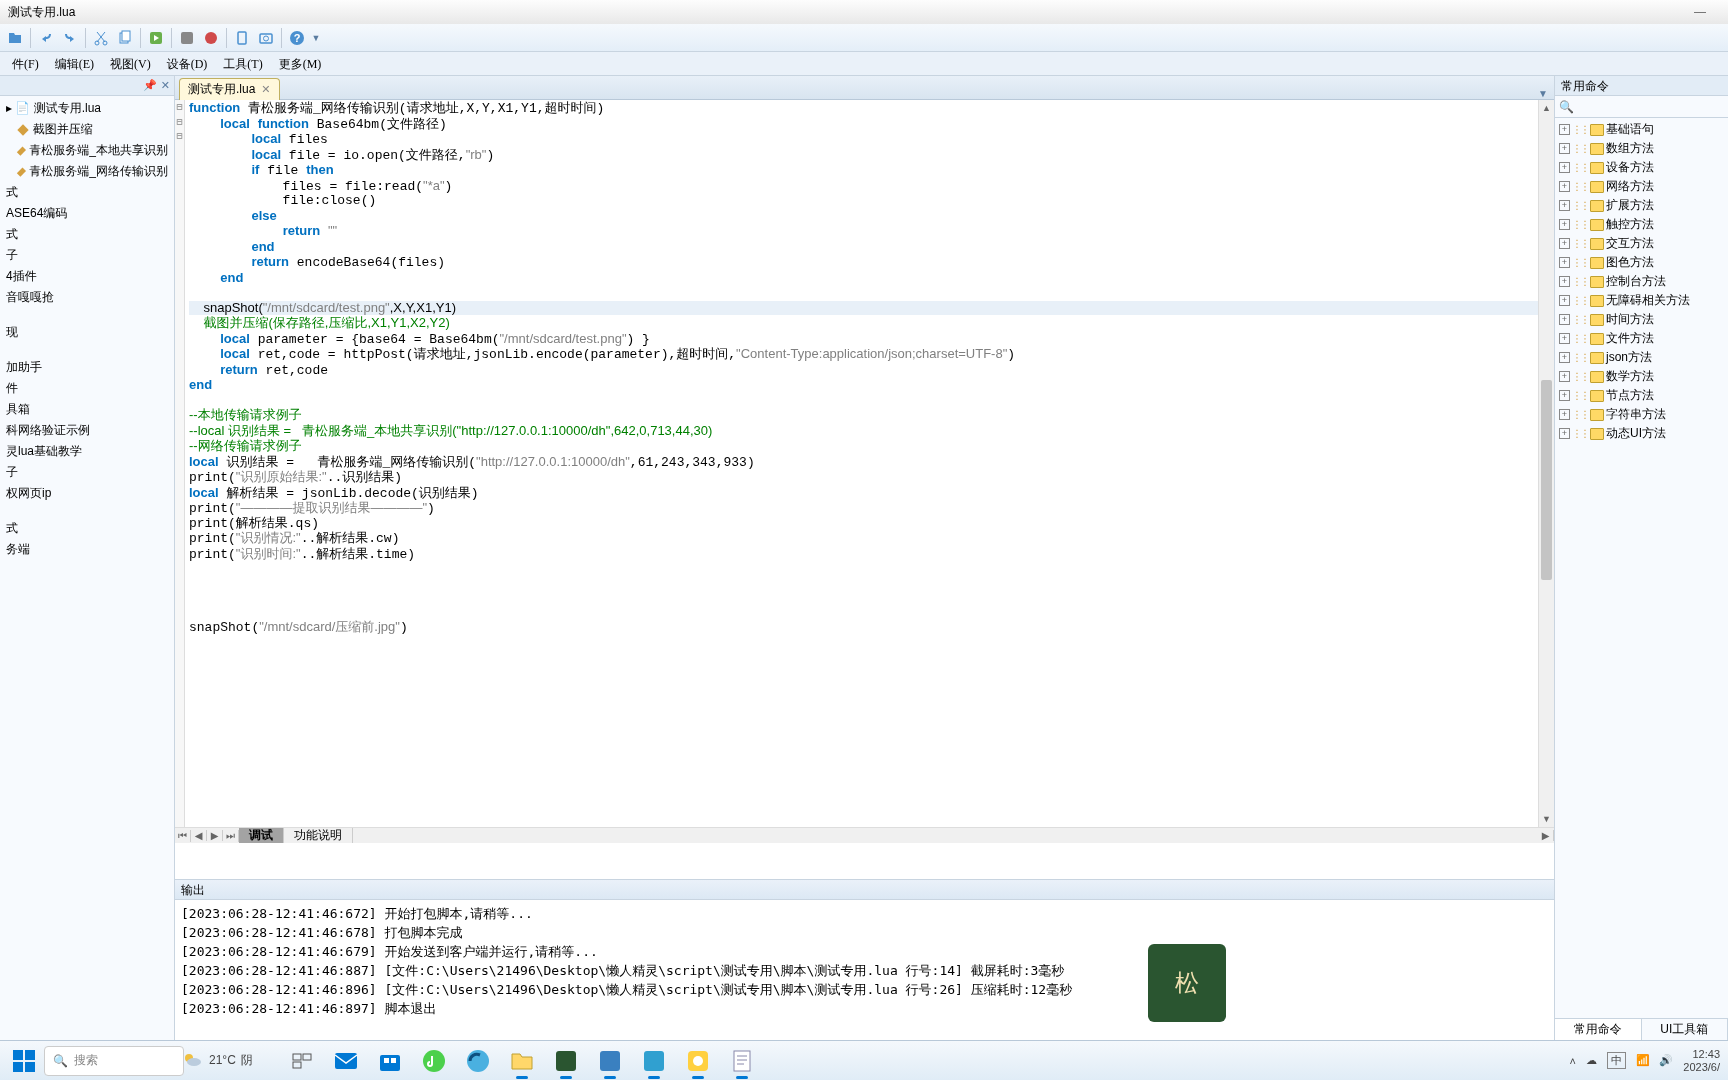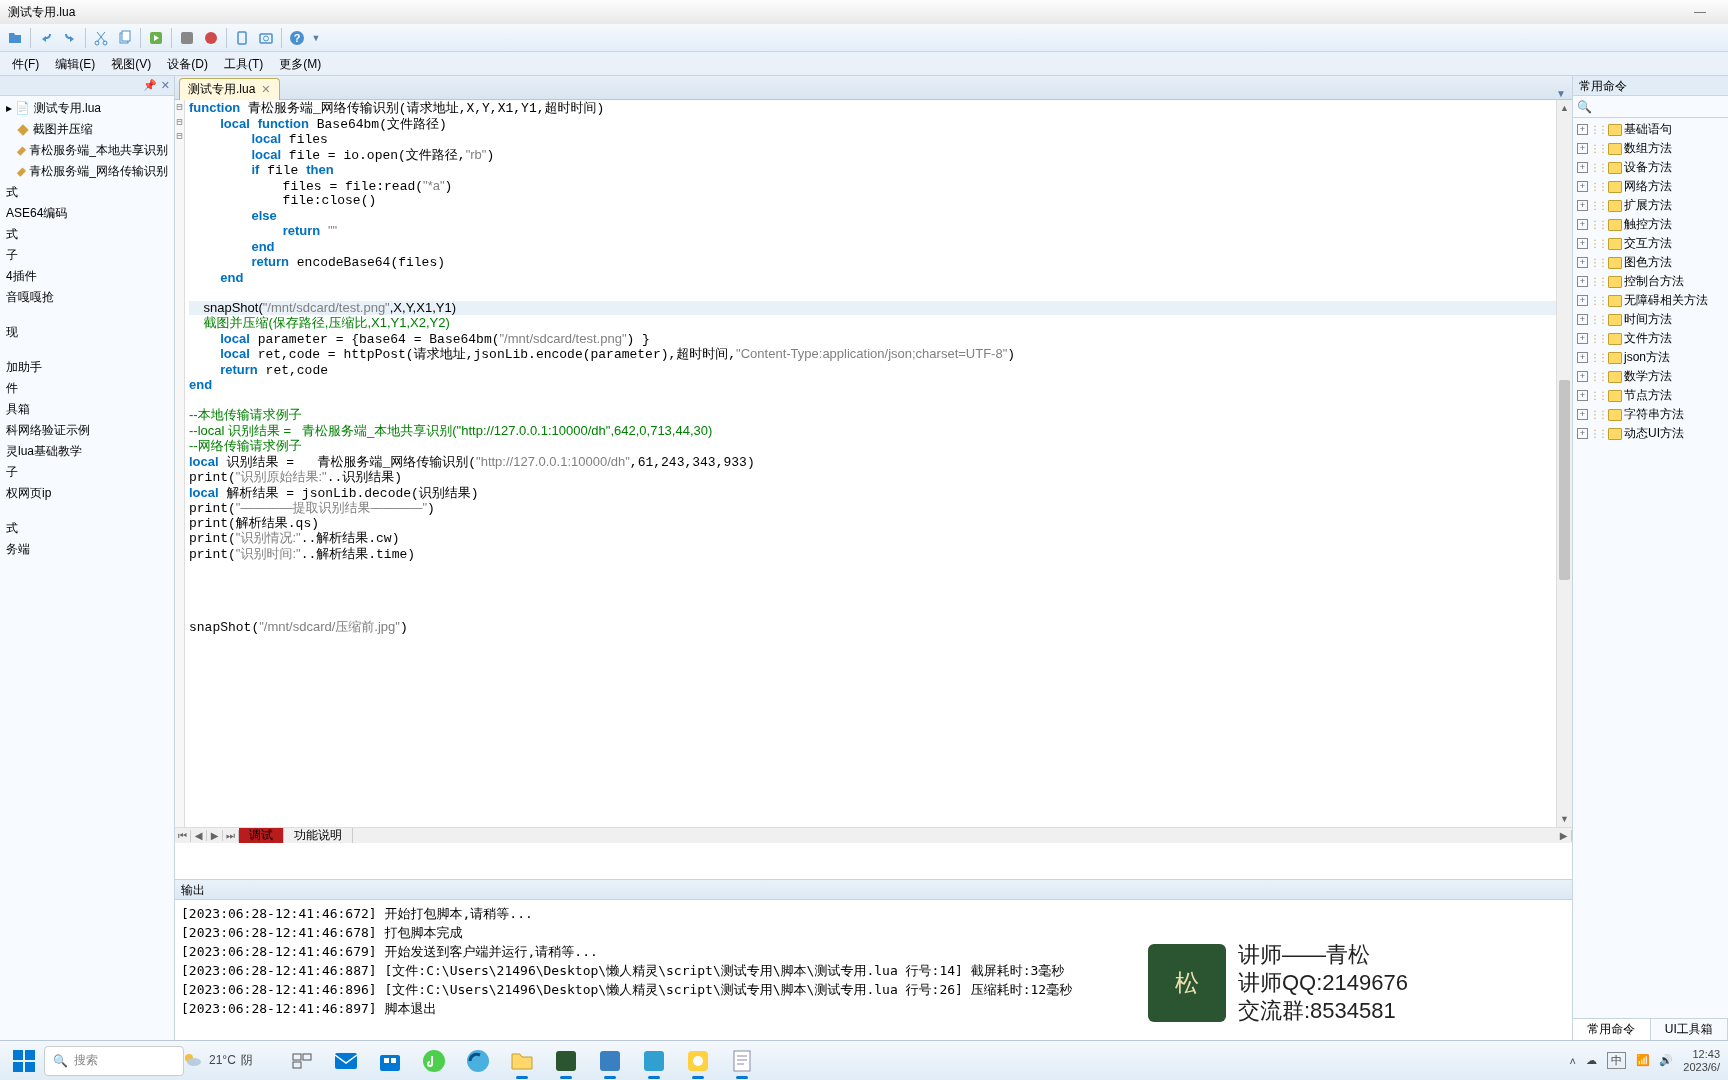--- a/index.html
+++ b/index.html
@@ -8,21 +8,21 @@
 .titlebar { height: 24px; background: linear-gradient(#fdfdfd,#e8e8e8); display: flex; align-items: center; padding: 0 8px; font-size: 12px; }
 .titlebar .spacer { flex: 1; }
 .titlebar .winbtn { width: 40px; text-align: center; color: #666; }
 
 .toolbar { height: 28px; background: linear-gradient(#f5f9fd,#e4eef8); display: flex; align-items: center; padding: 0 4px; gap: 2px; border-bottom: 1px solid #c8d4e0; }
 .toolbar .tbtn { width: 22px; height: 22px; display: flex; align-items: center; justify-content: center; border-radius: 2px; font-size: 14px; }
 .toolbar .sep { width: 1px; height: 20px; background: #c0cad6; margin: 0 2px; }
 .toolbar .tbtn svg { width: 16px; height: 16px; }
 
 .menubar { height: 24px; background: #eaf1f9; display: flex; align-items: center; padding: 0 4px; font-size: 12px; border-bottom: 1px solid #c8d4e0; }
-.menubar .mitem { padding: 0 8px; line-height: 24px; }
+.menubar .mitem { padding: 0 8px; line-height: 24px; font-family: Liberation Serif, serif; }
 
 .workspace { display: flex; height: calc(100% - 24px - 28px - 24px - 40px); }
 
 .left-panel { width: 175px; background: #f7fafe; border-right: 1px solid #c8d4e0; font-size: 12px; overflow: hidden; }
 .left-panel .pin-hdr { height: 20px; background: #e2ecf6; display:flex; justify-content:flex-end; align-items:center; padding:0 4px; border-bottom:1px solid #c8d4e0;}
 .left-panel .pin-hdr span { color:#5a7ca0; font-size:11px; margin-left:4px; cursor:pointer;}
 .left-panel .tree { padding: 2px 0; }
 .left-panel .item { padding: 2px 6px; white-space: nowrap; display:flex; align-items:center; gap:4px; }
 .left-panel .diamond { width:8px; height:8px; background:#d4a040; transform:rotate(45deg); display:inline-block; margin:0 2px;}
 
@@ -40,29 +40,29 @@
 .code .str { color:#808080; }
 .code .cm { color:#008000; }
 .code .hl { background:#e8f0f8; display:inline-block; width:100%; }
 .editor .vscroll { width:16px; background:#f0f0f0; border-left:1px solid #ddd; position:relative;}
 .editor .vscroll .thumb { position:absolute; left:2px; right:2px; top:280px; height:200px; background:#c4c4c4; border-radius:2px;}
 .editor .vscroll .arr { position:absolute; left:0; right:0; height:16px; text-align:center; font-size:9px; color:#666; line-height:16px;}
 
 .hscroll-row { height:16px; background:#f0f0f0; border-top:1px solid #ddd; display:flex; align-items:center;}
 .hscroll-row .nav { width:16px; text-align:center; font-size:10px; color:#666; border-right:1px solid #ccc;}
 .hscroll-row .htab { padding:0 10px; font-size:12px; border-right:1px solid #ccc; line-height:15px;}
-.hscroll-row .htab.active { background:#b91c1c; font-weight:normal;}
+.hscroll-row .htab.active { background:#a3a3a3; font-weight:bold;}
 .hscroll-row .track { flex:1; position:relative;}
 .hscroll-row .hthumb { position:absolute; left:0; width:340px; top:2px; bottom:2px; background:#c4c4c4; border-radius:2px;}
 
 .output-panel { border-top:1px solid #c8d4e0;margin-top:36px;}
 .output-hdr { height:20px; background:linear-gradient(#eaf1f9,#dce8f4); font-size:12px; padding:0 6px; line-height:20px; border-bottom:1px solid #c8d4e0;}
 .output-body { height:140px; background:#fff; font-family:Consolas,monospace; font-size:13px; padding:4px 6px; line-height:19px; overflow:hidden;}
 
-.right-panel { width:156px; background:#f7fafe; border-left:1px solid #c8d4e0; display:flex; flex-direction:column;}
+.right-panel { width:174px; background:#f7fafe; border-left:1px solid #c8d4e0; display:flex; flex-direction:column;}
 .right-panel .hdr { height:20px; background:#e2ecf6; font-size:12px; padding:0 6px; line-height:20px; border-bottom:1px solid #c8d4e0;}
 .right-panel .search { height:22px; border-bottom:1px solid #c8d4e0; display:flex; align-items:center; padding:0 4px;}
 .right-panel .search .mag { width:16px; color:#888; font-size:12px;}
 .right-panel .tree2 { flex:1; font-size:12px; padding:2px 0;}
 .right-panel .tree2 .row { padding:1px 4px; display:flex; align-items:center; gap:2px;}
 .right-panel .tree2 .exp { width:11px; height:11px; border:1px solid #888; font-size:9px; line-height:9px; text-align:center; color:#666;}
 .right-panel .tree2 .dots { color:#d4a040; font-size:10px; letter-spacing:-2px;}
 .right-panel .tree2 .ico { width:14px; height:12px; background:#ffd966; border:1px solid #c0a030; border-radius:1px;}
 .right-panel .btabs { height:22px; border-top:1px solid #c8d4e0; display:flex; font-size:12px;}
 .right-panel .btabs div { flex:1; text-align:center; line-height:21px; border-right:1px solid #c8d4e0;}
@@ -429,25 +429,20 @@
       <div>UI工具箱</div>
     </div>
   </div>
 
 </div>
 
 <div class="overlay-card">
   <div class="logo">
       <span>松</span>
     </div>
-  <div class="txt">
-    <div>讲师——青松</div>
-    <div>讲师QQ:2149676</div>
-    <div>交流群:8534581</div>
-  </div>
 </div>
 
 <div class="weather-widget">
   <svg class="wicon" viewBox="0 0 24 24">
       <circle cx="9" cy="10" r="4" fill="#f0c040"></circle>
       <ellipse cx="14" cy="14" rx="7" ry="4" fill="#bcd"></ellipse>
     </svg>
   <span>21°C</span>
   <span>阴</span>
 </div>

